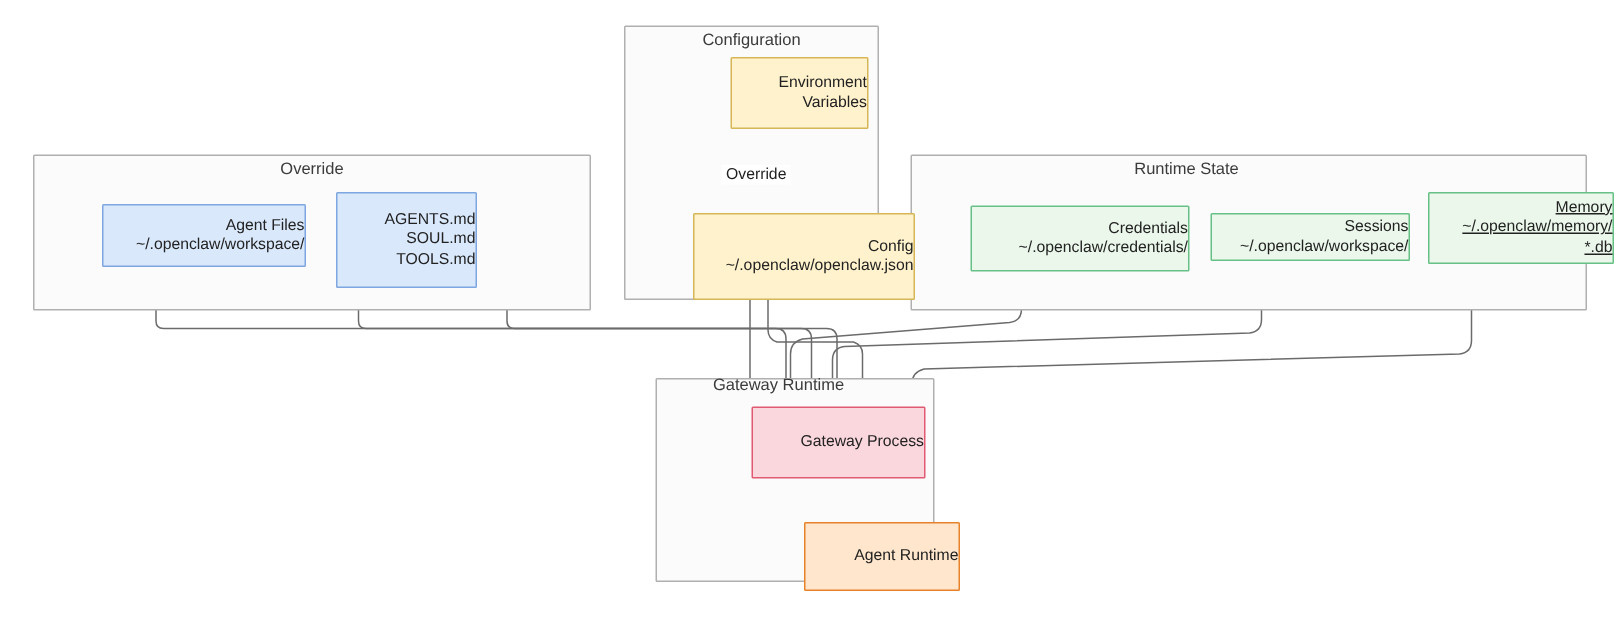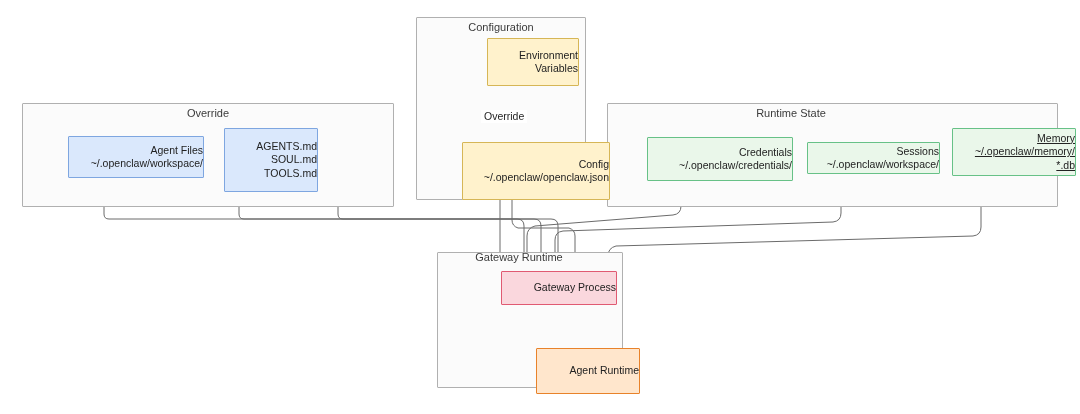--- a/index.html
+++ b/index.html
@@ -147,21 +147,21 @@
     <span class="ln">Sessions</span>
     <span class="ln">~/.openclaw/workspace/</span>
   </div>
 
   <div class="node n-green" style="left:920px; top:128px; width:124px; height:48px;text-decoration:underline;">
     <span class="ln">Memory</span>
     <span class="ln">~/.openclaw/memory/</span>
     <span class="ln">*.db</span>
   </div>
 
-  <div class="node n-pink" style="left:469px; top:271px; width:116px; height:34px;">
+  <div class="node n-pink" style="left:469px; top:271px; width:116px; height:48px;">
     <span class="ln">Gateway Process</span>
   </div>
 
   <div class="node n-orange" style="left:504px; top:348px; width:104px; height:46px;">
     <span class="ln">Agent Runtime</span>
   </div>
 
   <div class="edge-label" style="left:481px; top:110px;">Override</div>
 
 </div>

